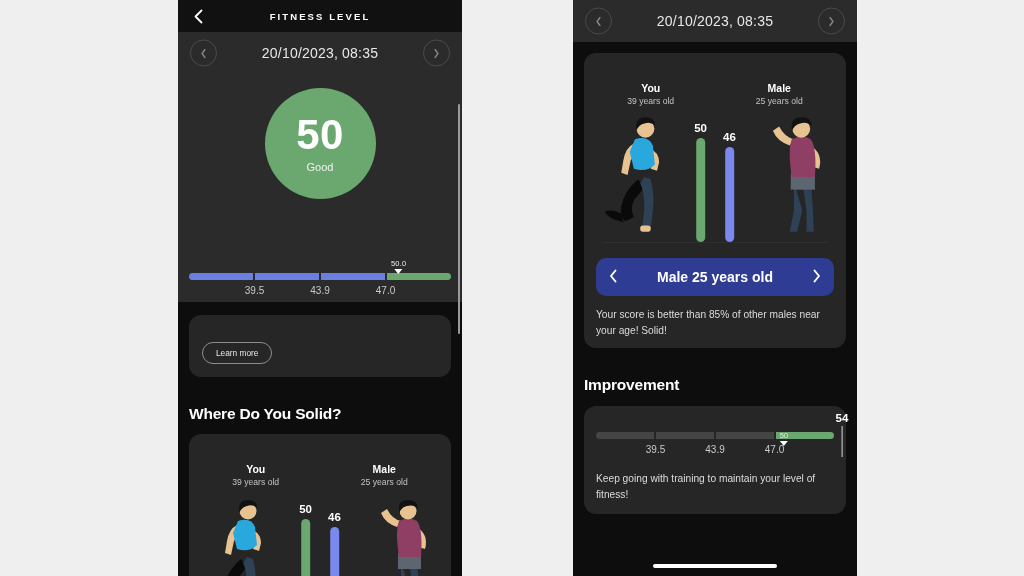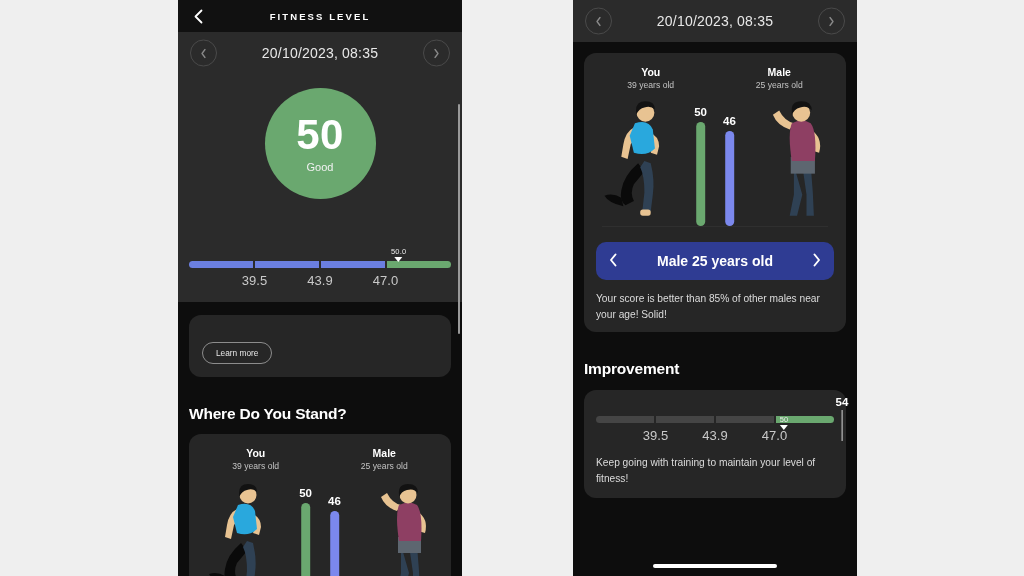--- a/index.html
+++ b/index.html
@@ -45,37 +45,37 @@
 
   .score-wrap{display:flex;justify-content:center;margin-top:14px;}
   .score-circle{
     width:111px;height:111px;border-radius:50%;background:#6aa86f;
     display:flex;flex-direction:column;align-items:center;justify-content:center;
   }
   .score-value{color:#ffffff;font-size:42px;font-weight:bold;line-height:1;letter-spacing:.5px;}
   .score-label{color:#f2f2f2;font-size:11px;margin-top:5px;}
 
   
-  .scale-block{position:absolute;left:11px;right:11px;bottom:16px;}
+  .scale-block{position:absolute;left:11px;right:11px;bottom:4px;}
   .scale-marker{
     position:absolute;bottom:24px;transform:translateX(-50%);
     display:flex;flex-direction:column;align-items:center;
   }
   .scale-marker .m-val{color:#e9e9e9;font-size:7.5px;letter-spacing:.2px;}
   .scale-marker .m-tri{
     width:0;height:0;border-left:4.5px solid transparent;border-right:4.5px solid transparent;
     border-top:5px solid #ffffff;margin-top:1px;
   }
   .scale-bar{display:flex;gap:1.5px;height:7px;}
   .seg{height:7px;}
   .seg:first-child{border-top-left-radius:4px;border-bottom-left-radius:4px;}
   .seg:last-child{border-top-right-radius:4px;border-bottom-right-radius:4px;}
   .scale-ticks{position:relative;height:14px;margin-top:4px;}
   .tick-lbl{
-    position:absolute;transform:translateX(-50%);color:#c9c9c9;font-size:13px;top:1px;
+    position:absolute;transform:translateX(-50%);color:#c9c9c9;font-size:10px;top:1px;
   }
 
   .scrollbar{
     position:absolute;right:2px;top:72px;width:2px;height:230px;
     background:#9a9a9a;border-radius:1px;
   }
 
   
   .lower{background:#0d0d0d;padding:0 11px;}
   .card{background:#262626;border-radius:12px;}
@@ -84,21 +84,21 @@
   .learn-btn{
     display:inline-block;margin-top:13px;padding:5px 13px;border:1px solid #8c8c8c;
     border-radius:11px;color:#e8e8e8;font-size:8.3px;
   }
   .section-title{color:#ffffff;font-size:15.5px;font-weight:bold;margin:28px 0 11px 0;letter-spacing:-.2px;}
 
   
   .cmp-card{padding:13px 12px 10px 12px;}
   .cmp-heads{display:flex;justify-content:space-between;}
   .cmp-head{text-align:center;width:46%;}
-  .cmp-name{color:#ffffff;font-size:10.5px;font-weight:bold;}
+  .cmp-name{color:#ffffff;font-size:10.5px;font-weight:bold;margin-top:16px;}
   .cmp-age{color:#c3c3c3;font-size:8.6px;margin-top:2px;}
   .cmp-body{position:relative;height:130px;margin-top:8px;}
   .fig{position:absolute;bottom:6px;}
   .fig-left{left:6px;}
   .fig-right{right:4px;}
   .bars{
     position:absolute;left:50%;transform:translateX(-50%);bottom:6px;
     display:flex;align-items:flex-end;gap:16px;
   }
   .bar-col{display:flex;flex-direction:column;align-items:center;}
@@ -203,21 +203,21 @@
 
       <div class="scrollbar"></div>
     </div>
 
     <div class="lower">
 
       <div class="card desc-card">
         <div class="learn-btn">Learn more</div>
       </div>
 
-      <div class="section-title">Where Do You Stand?</div>
+      <div class="section-title">Where Do You Solid?</div>
 
       <div class="card cmp-card">
         <div class="cmp-heads">
           <div class="cmp-head">
             <div class="cmp-name">You</div>
             <div class="cmp-age">39 years old</div>
           </div>
           <div class="cmp-head">
             <div class="cmp-name">Male</div>
             <div class="cmp-age">25 years old</div>

